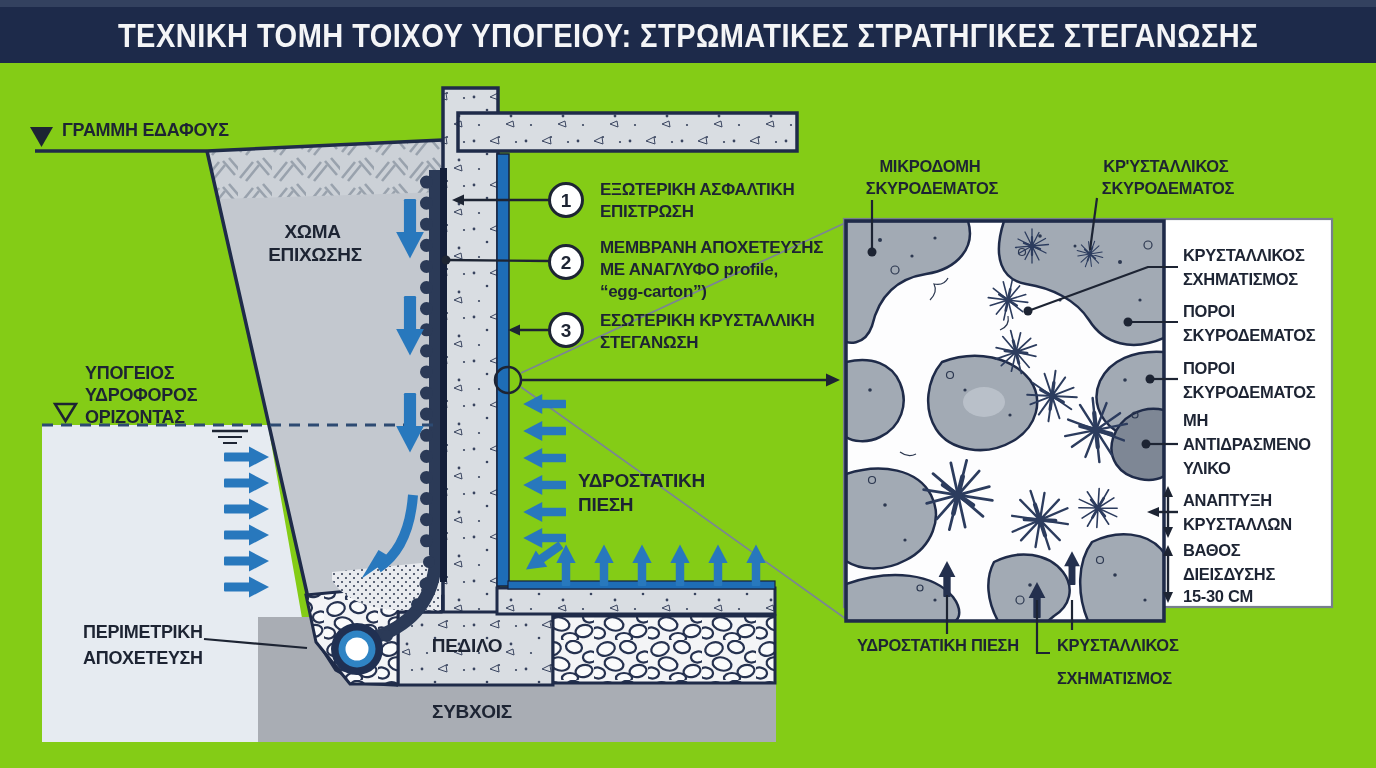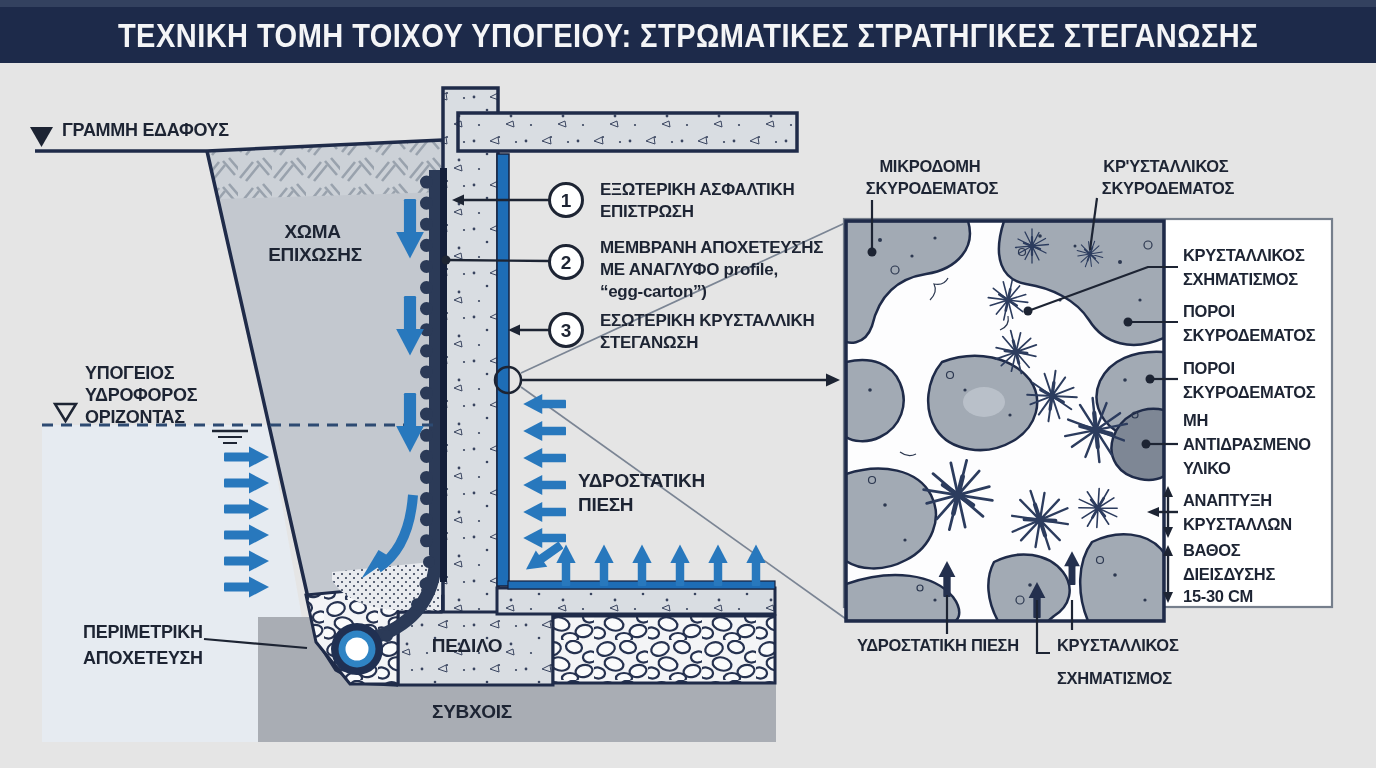--- a/index.html
+++ b/index.html
@@ -1,16 +1,16 @@
 <!DOCTYPE html>
 <html><head>
 <meta charset="utf-8">
 <style>
   html,body{margin:0;padding:0;background:#ffffff;}
-  #stage{position:relative;width:1376px;height:768px;background:#e5e5e5;overflow:hidden;
+  #stage{position:relative;width:1376px;height:768px;background:#84cc16;overflow:hidden;
          font-family:"Liberation Sans", sans-serif;}
   svg text{font-family:"Liberation Sans", sans-serif;font-weight:700;fill:#1d2433;letter-spacing:-0.3px;}
   .t17{font-size:17px;} .t18{font-size:18px;} .t19{font-size:19px;} .t16{font-size:16.5px;}
   .ttl{font-size:33px;fill:#f4f5f7;letter-spacing:0.5px;}
   .num{font-size:19px;}
 </style>
 </head>
 <body>
 
 <div id="stage">

